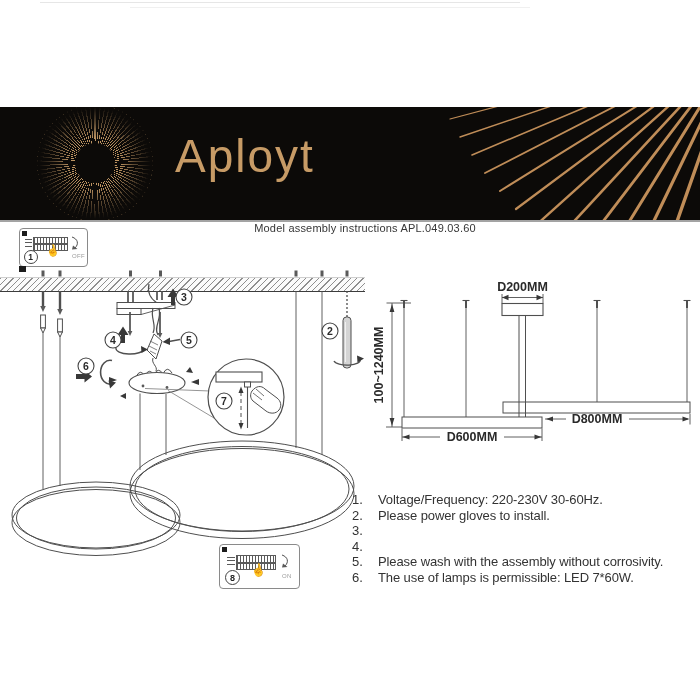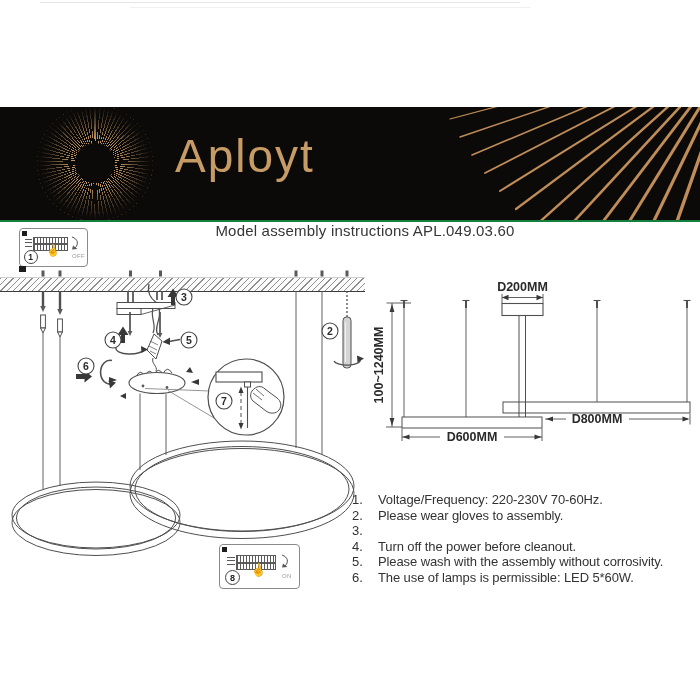--- a/index.html
+++ b/index.html
@@ -4,31 +4,31 @@
 <style>
   html,body{margin:0;padding:0;}
   body{width:700px;height:700px;position:relative;background:#ffffff;overflow:hidden;
        font-family:"Liberation Sans",sans-serif;}
 
   
   .streak{position:absolute;height:1px;background:#e6e6e6;}
 
   
   .banner{position:absolute;left:0;top:107px;width:700px;height:113px;background:#0c0a08;
-          border-bottom:2px solid #15803d;overflow:hidden;}
+          border-bottom:2px solid #a3a3a3;overflow:hidden;}
   .burst{position:absolute;left:37px;top:-2px;width:116px;height:116px;border-radius:50%;
          background:repeating-conic-gradient(rgba(205,160,106,0.92) 0deg 1.3deg, rgba(205,160,106,0) 1.3deg 4.6deg);}
   .burst-fade{position:absolute;left:37px;top:-2px;width:116px;height:116px;border-radius:50%;
          background:radial-gradient(circle at 50% 50%, rgba(12,10,8,0) 0%, rgba(12,10,8,0) 30%, rgba(12,10,8,0.55) 48%, #0c0a08 68%);}
   .burst-core{position:absolute;left:75px;top:36px;width:40px;height:40px;border-radius:50%;background:#0c0a08;}
   .brand-name{position:absolute;left:175px;top:22px;font-size:46px;letter-spacing:2px;color:#c79b66;font-weight:400;}
   .rays{position:absolute;right:0;top:0;}
 
   .title-line{position:absolute;left:30px;top:222px;width:670px;text-align:center;
-              font-size:15px;font-weight:500;color:#363636;letter-spacing:0.2px;}
+              font-size:11px;font-weight:500;color:#363636;letter-spacing:0.2px;}
 
   
   .ceiling{position:absolute;left:0;top:277px;width:365px;height:13px;background-color:#fbfbfb;
            background-image:repeating-linear-gradient(135deg,#8f8f8f 0 1px, rgba(0,0,0,0) 1px 4.5px);
            border-bottom:1.6px solid #3c3c3c;border-top:1px solid #cfcfcf;}
 
   
   .inset{position:absolute;background:#fff;border:1px solid #8a8a8a;border-radius:4px;}
   .inset .blk{position:absolute;background:#1c1c1c;}
   .tbar{position:absolute;border:1px solid #5a5a5a;
@@ -310,34 +310,33 @@
     <path d="M2,1 C8,3 9,8 5,12" class="s"></path>
       <polygon class="fg" points="3,9.5 7.5,13 2,13.5"></polygon>
   </svg>
   <div class="sw-label" style="left:62px;top:28px;">ON</div>
   <div class="badge" style="left:5px;top:25px;width:13px;height:13px;font-size:9px;">8</div>
 </div>
 
 <div class="instructions">
   <div class="instr-row">
     <span class="instr-num">1.</span>
-    <span class="instr-text">Voltage/Frequency: 220-230V 70-60Hz.</span>
+    <span class="instr-text">Voltage/Frequency: 220-230V 30-60Hz.</span>
   </div>
   <div class="instr-row">
     <span class="instr-num">2.</span>
-    <span class="instr-text">Please wear gloves to assembly.</span>
+    <span class="instr-text">Please power gloves to install.</span>
   </div>
   <div class="instr-row">
     <span class="instr-num">3.</span>
   </div>
   <div class="instr-row">
     <span class="instr-num">4.</span>
-    <span class="instr-text">Turn off the power before cleanout.</span>
   </div>
   <div class="instr-row">
     <span class="instr-num">5.</span>
     <span class="instr-text">Please wash with the assembly without corrosivity.</span>
   </div>
   <div class="instr-row">
     <span class="instr-num">6.</span>
-    <span class="instr-text">The use of lamps is permissible: LED 5*60W.</span>
+    <span class="instr-text">The use of lamps is permissible: LED 7*60W.</span>
   </div>
 </div>
 
 </body></html>

